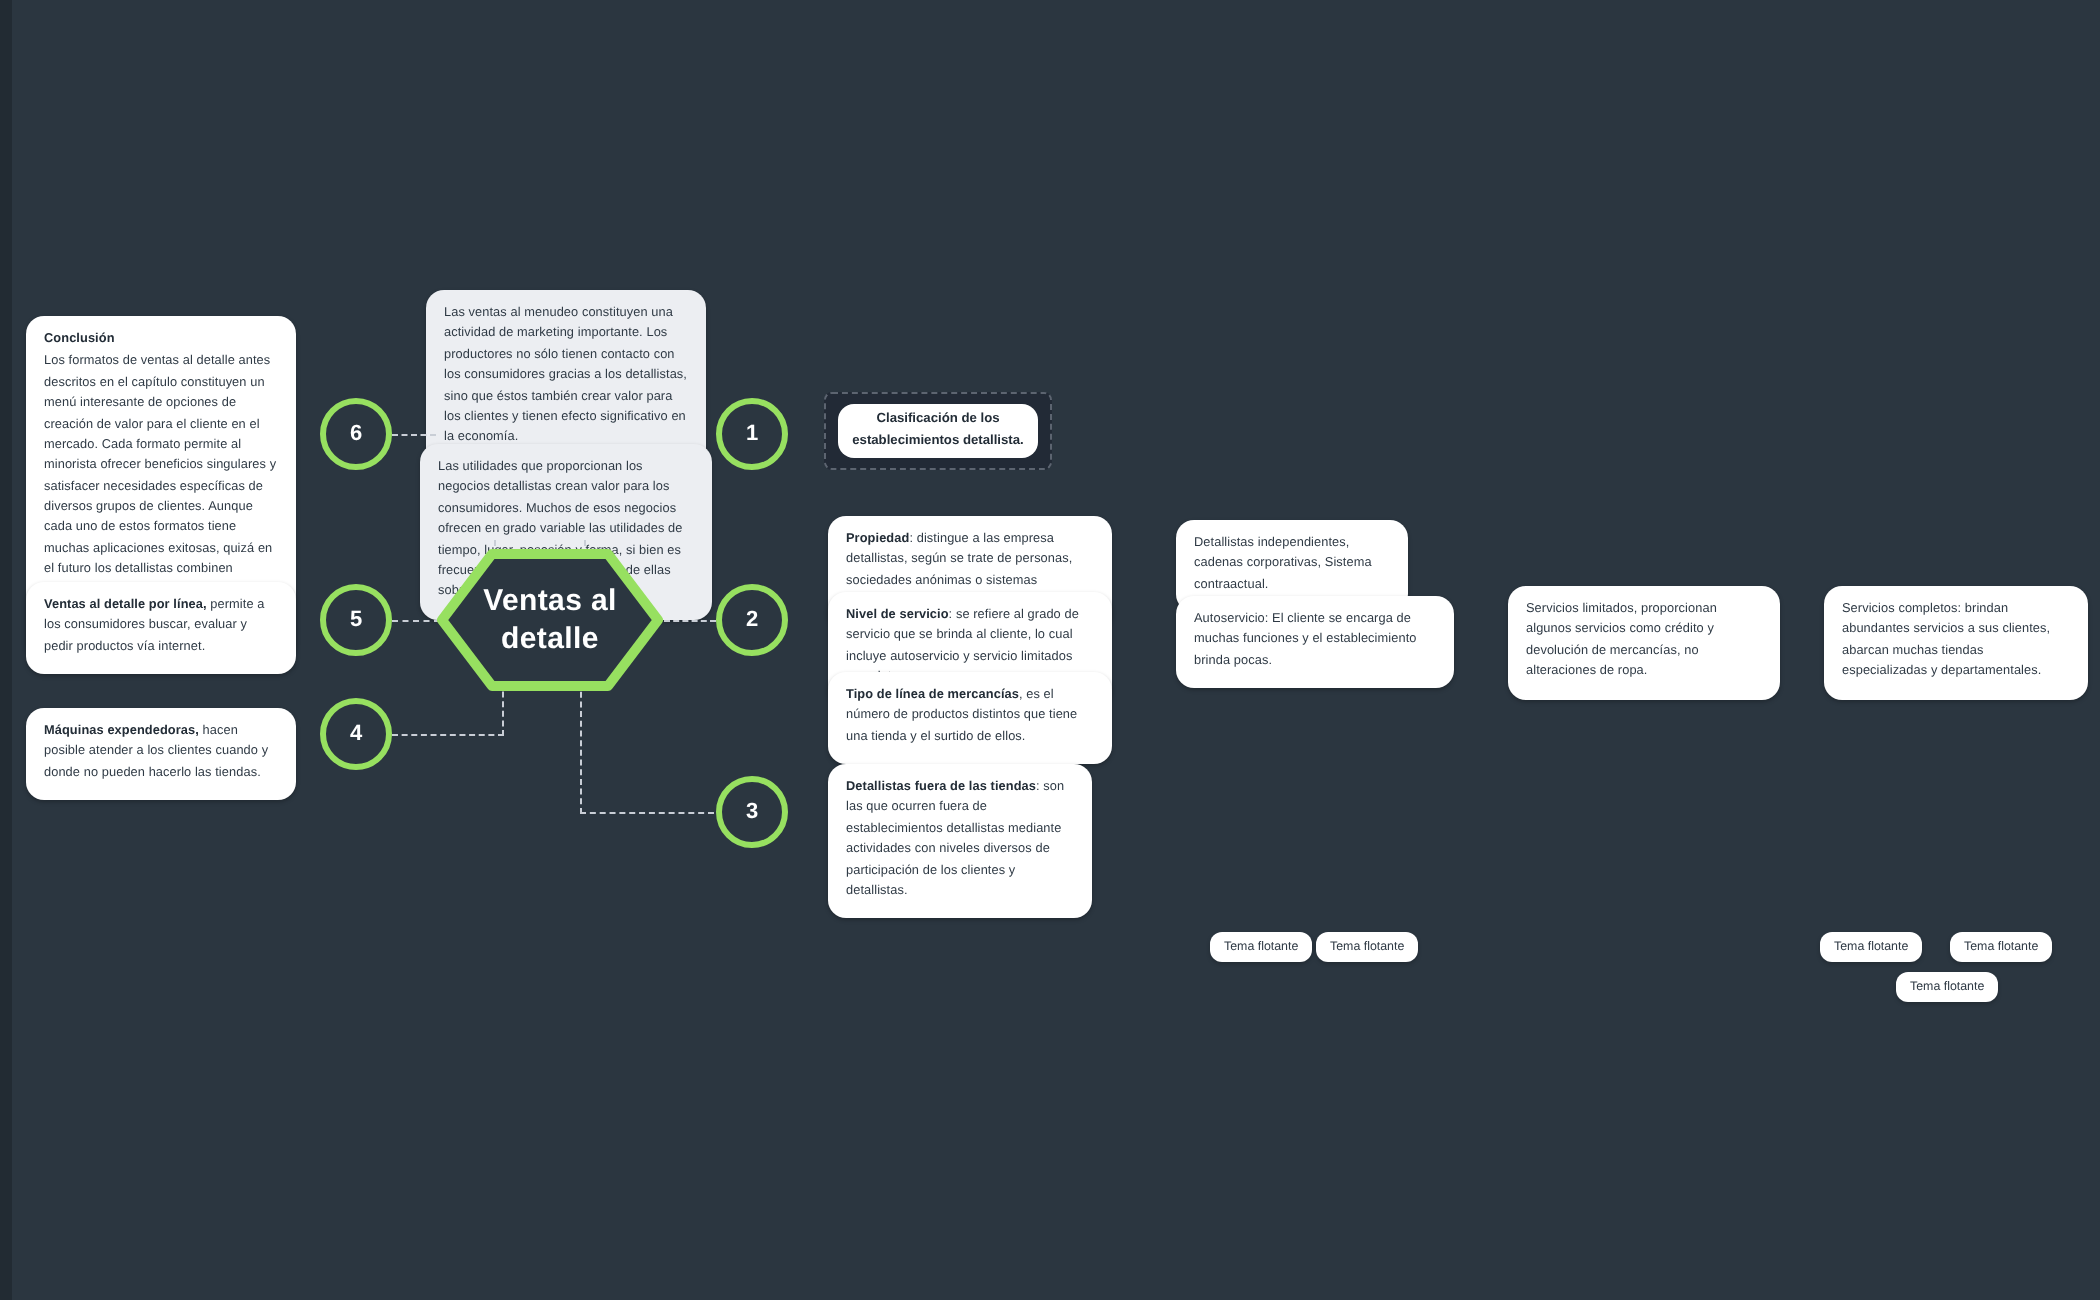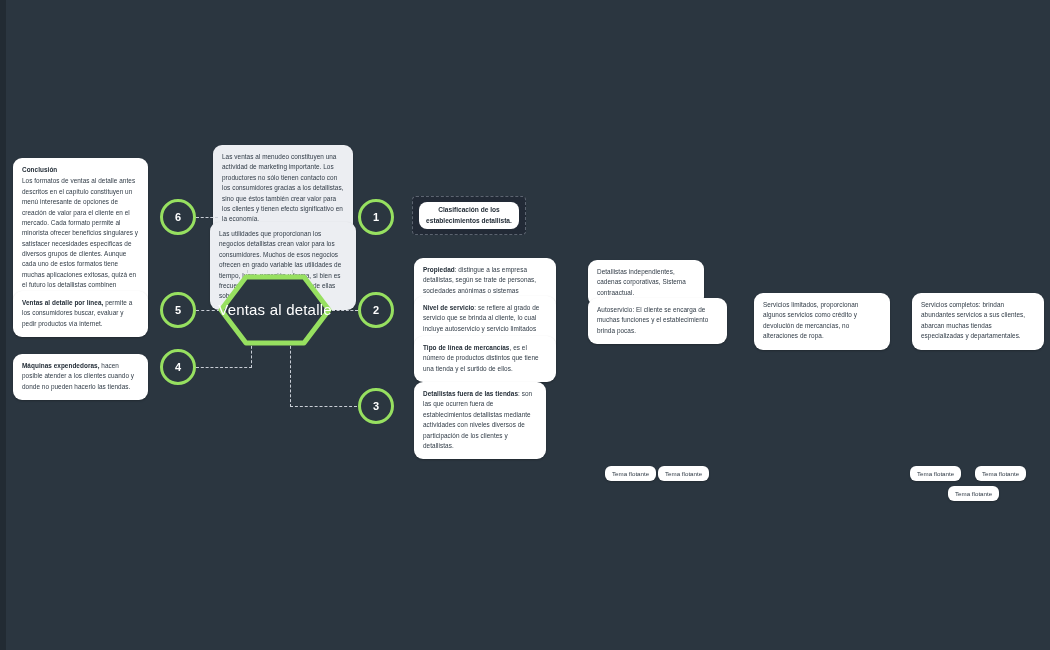--- a/index.html
+++ b/index.html
@@ -76,21 +76,21 @@
   .hex-label {
     position: absolute;
     left: 0; top: 0;
     width: 100%; height: 100%;
     display: flex;
     align-items: center;
     justify-content: center;
     text-align: center;
     color: #ffffff;
     font-size: 15px;
-    font-weight: normal;
+    font-weight: bold;
     line-height: 1.3;
     letter-spacing: 0.2px;
     pointer-events: none;
   }
 
   
   .dash-frame {
     position: absolute;
     box-sizing: border-box;
     border: 1.5px dashed #5c6470;

